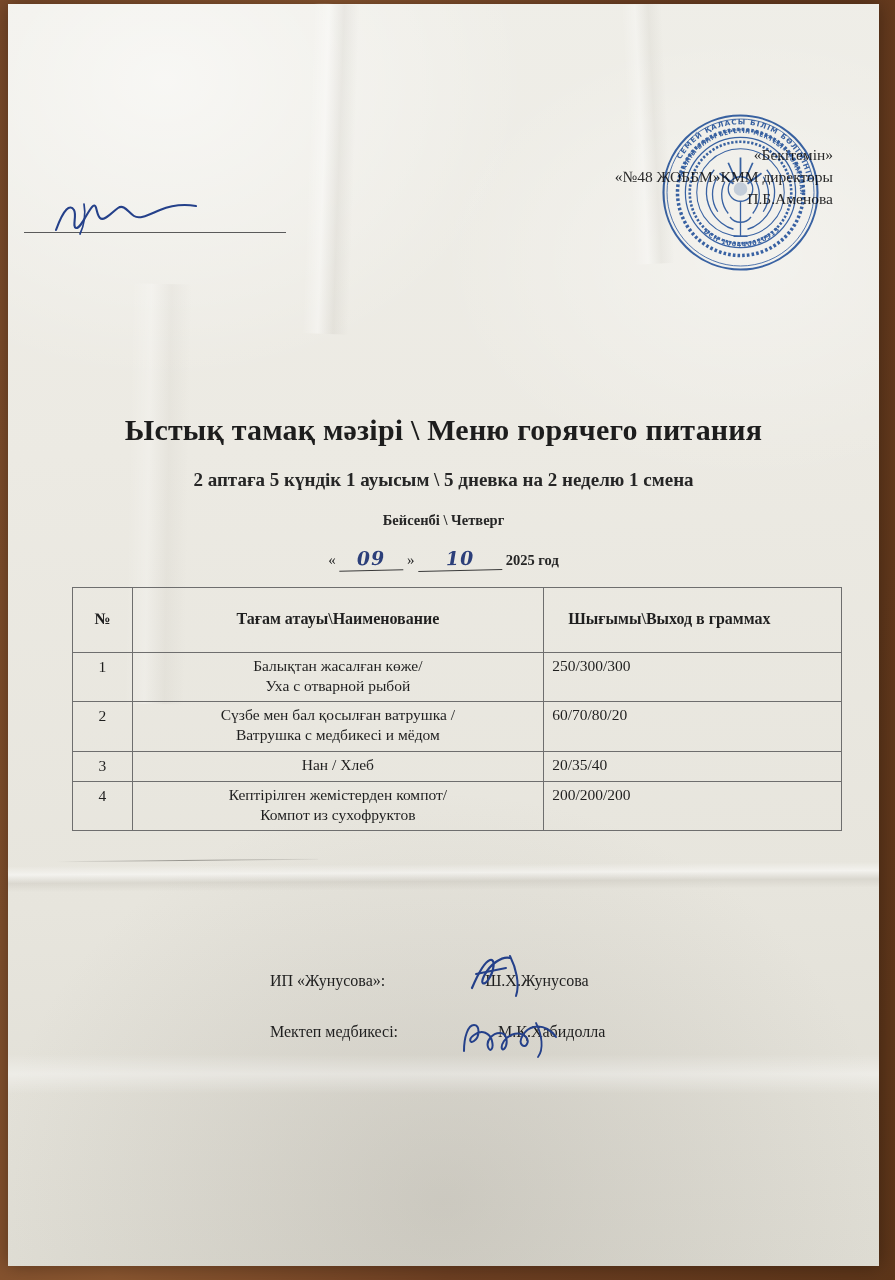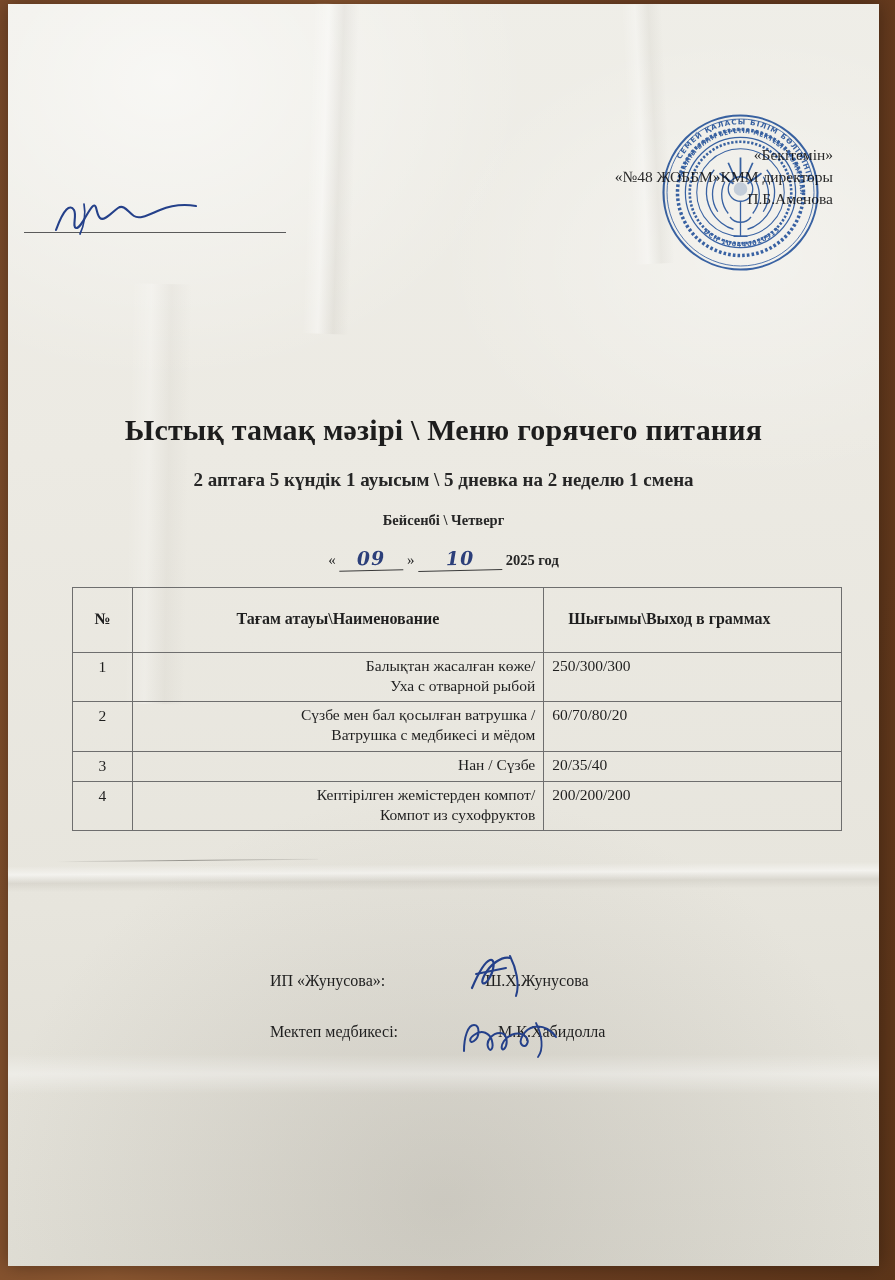--- a/index.html
+++ b/index.html
@@ -181,21 +181,21 @@
     vertical-align: top;
     padding: 3px 8px 5px 8px;
   }
   #menu-table thead th {
     height: 56px;
     vertical-align: middle;
     font-weight: bold;
     font-size: 16px;
   }
   .col-no     { width: 48px;  text-align: center; }
-  .col-name   { width: 428px; text-align: right; }
+  .col-name   { width: 428px; text-align: center; }
   .col-out    { width: 294px; text-align: left; }
   #menu-table thead .col-name,
   #menu-table thead .col-out { text-align: center; }
   #menu-table thead .col-out { text-align: left; padding-left: 24px; }
   #menu-table tbody td { line-height: 1.30; }
   #menu-table tbody .col-no { font-size: 15.5px; padding-top: 4px; }
   .dish-kz, .dish-ru { display: block; white-space: nowrap; }
 
   
   #footer {
@@ -315,21 +315,21 @@
           <td class="col-no">2</td>
           <td class="col-name">
             <span class="dish-kz">Сүзбе мен бал қосылған ватрушка /</span>
             <span class="dish-ru">Ватрушка с медбикесі и мёдом</span>
           </td>
           <td class="col-out">60/70/80/20</td>
         </tr>
         <tr>
           <td class="col-no">3</td>
           <td class="col-name">
-            <span class="dish-kz">Нан / Сүзбе</span>
+            <span class="dish-kz">Нан / Хлеб</span>
           </td>
           <td class="col-out">20/35/40</td>
         </tr>
         <tr>
           <td class="col-no">4</td>
           <td class="col-name">
             <span class="dish-kz">Кептірілген жемістерден компот/</span>
             <span class="dish-ru">Компот из сухофруктов</span>
           </td>
           <td class="col-out">200/200/200</td>

